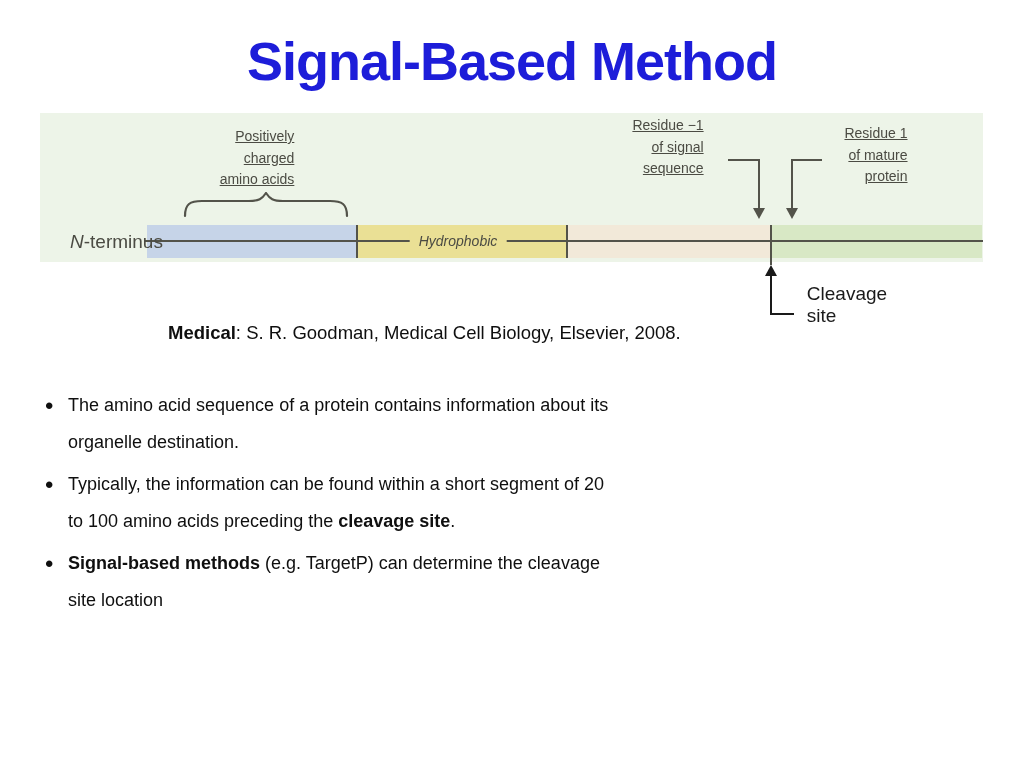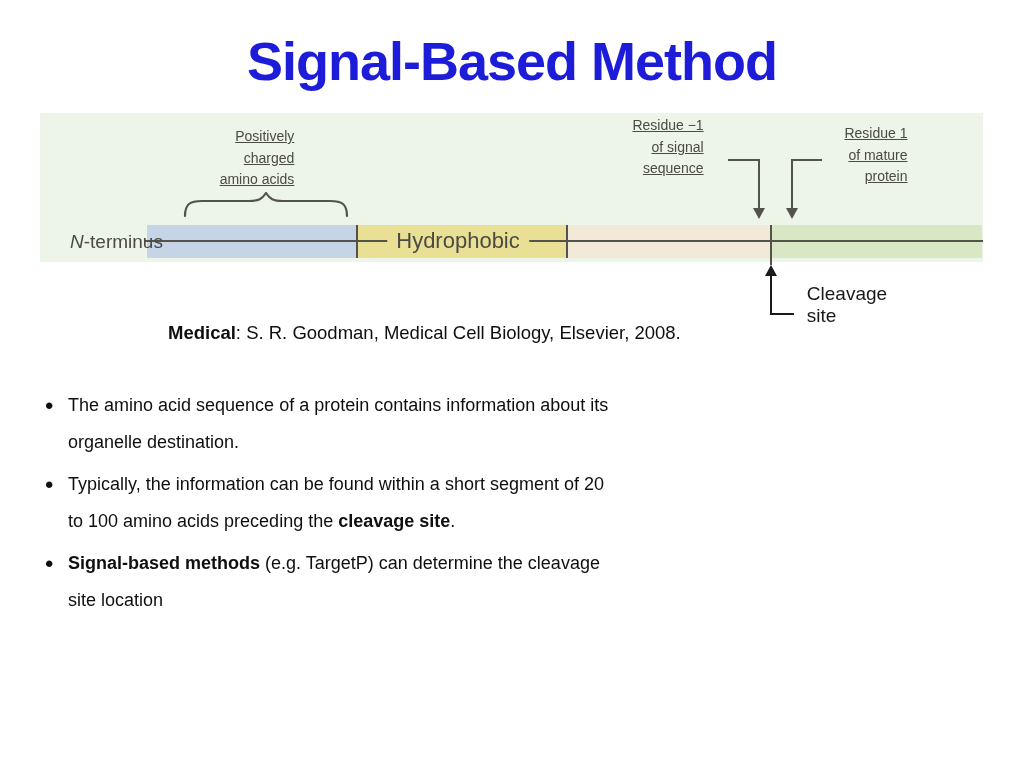--- a/index.html
+++ b/index.html
@@ -33,21 +33,21 @@
   .seg-pink   { left:527px; width:204px; background:var(--seg-pink); }
   .seg-green  { left:731px; width:211px; background:var(--seg-green); }
   .hline { position:absolute; left:105px; top:127px; width:838px; height:2px; background:var(--diagram-line); }
   .vdiv  { position:absolute; top:112px; width:2px; height:33px; background:var(--diagram-line); }
   .vdiv-1 { left:316px; }
   .vdiv-2 { left:526px; }
   .vdiv-3 { left:730px; height:40px; }
   .hydrophobic {
     position:absolute; left:418px; top:117px; transform:translateX(-50%);
     background:var(--seg-yellow); padding:0 9px;
-    font-size:22px; line-height:22px; color:var(--diagram-text);
+    font-size:14px; line-height:22px; color:var(--diagram-text);font-style:italic;
   }
   .nterm {
     position:absolute; left:5px; top:118px;
     font-size:19px; color:var(--diagram-text);margin-left:25px;
   }
   .conn { position:absolute; background:var(--diagram-line); }
   .conn-l-h { left:688px; top:46px; width:31px; height:2px; }
   .conn-l-v { left:718px; top:46px; width:2px; height:51px; }
   .conn-r-h { left:751px; top:46px; width:31px; height:2px; }
   .conn-r-v { left:751px; top:46px; width:2px; height:51px; }

